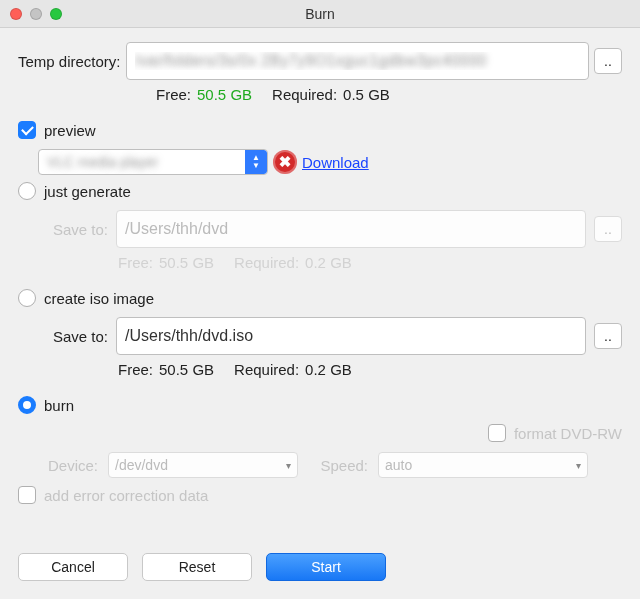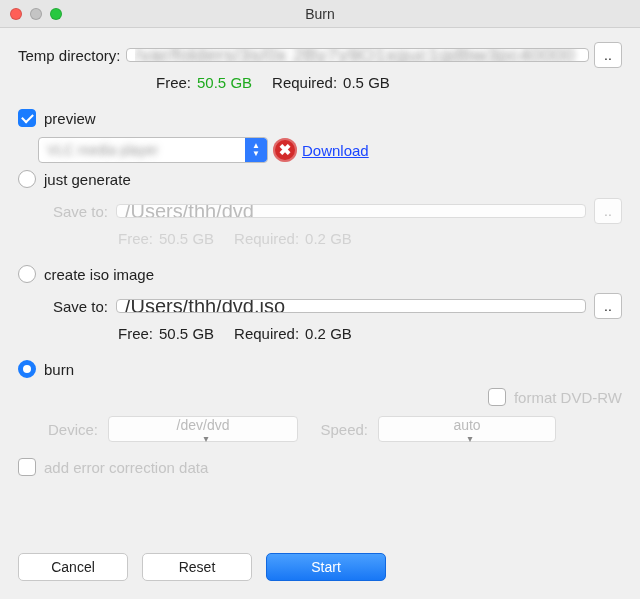--- a/index.html
+++ b/index.html
@@ -46,26 +46,26 @@
   }
   .row {
     display: flex;
     align-items: center;
     gap: 5px;
     margin-bottom: 6px;
   }
   .label { white-space: nowrap; }
   input.text {
     flex: 1;
-    height: 14px;
+    height: 38px;
     border: 1px solid #bfbfbf;
     border-radius: 4px;
     background: #fff;
     padding: 0 8px;
-    font-size: 20px;
+    font-size: 16px;
     color: #333;
   }
   input.text.blur { color: transparent; text-shadow: 0 0 6px rgba(80,80,80,0.6); }
   .browse-btn {
     width: 28px; height: 26px;
     border: 1px solid #bfbfbf;
     border-radius: 4px;
     background: #fff;
     font-size: 14px;
     line-height: 1;
@@ -170,21 +170,20 @@
   }
   .info-line2.dim span { color: #d2d2d2 !important; }
   .select {
     height: 26px;
     border: 1px solid #bfbfbf;
     border-radius: 4px;
     background: #fff;
     padding: 0 6px;
     display: flex; align-items: center; justify-content: space-between;
     font-size: 14px;
-    flex-direction: column;
   }
   .select .chev { font-size: 10px; color: #888; margin-left: 6px; }
   .dev-row {
     display: flex; align-items: center; gap: 10px;
     margin-left: 20px; margin-top: 6px;
   }
   .btn-row {
     display: flex;
     justify-content: flex-start;
     gap: 14px;
@@ -295,28 +294,28 @@
       <div class="checkbox"></div>
       <span class="disabled-text">format DVD-RW</span>
     </div>
     <div class="dev-row">
       <span class="disabled-text" style="width:60px;text-align:right;">Device:</span>
       <div class="select" style="width:190px;">
         <span>/dev/dvd</span>
         <span class="chev">▾</span>
       </div>
       <span class="disabled-text" style="width:60px;text-align:right;">Speed:</span>
-      <div class="select" style="width:178px;">
+      <div class="select" style="width:210px;">
         <span>auto</span>
         <span class="chev">▾</span>
       </div>
     </div>
   </div>
 
-  <div class="checkbox-row disabled" style="margin-top:16px;">
+  <div class="checkbox-row disabled" style="margin-top:8px;">
     <div class="checkbox"></div>
     <span class="disabled-text">add error correction data</span>
   </div>
 
 </div>
 
 <div class="btn-row">
   <div class="btn">Cancel</div>
   <div class="btn">Reset</div>
   <div class="btn primary">Start</div>

